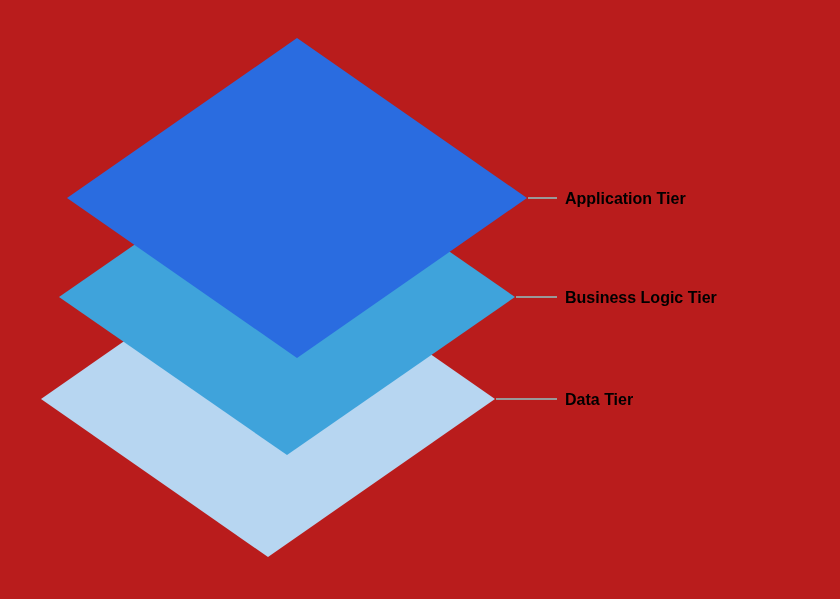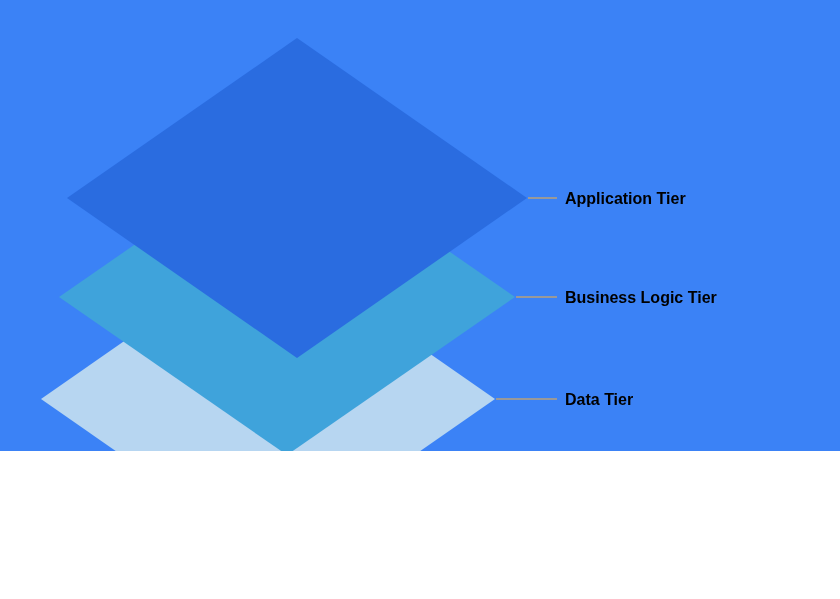--- a/index.html
+++ b/index.html
@@ -4,22 +4,22 @@
 <style>
   html, body {
     margin: 0;
     padding: 0;
     background: #ffffff;
     font-family: "Liberation Sans", sans-serif;
   }
   .canvas {
     position: relative;
     width: 840px;
-    height: 451px;
-    background: #3b82f6;
+    height: 599px;
+    background: #b91c1c;
     overflow: hidden;
   }
   svg text.layer-label {
     font-family: "Liberation Sans", sans-serif;
     font-weight: bold;
     font-size: 16px;
   }
 </style>
 </head>
 <body>

